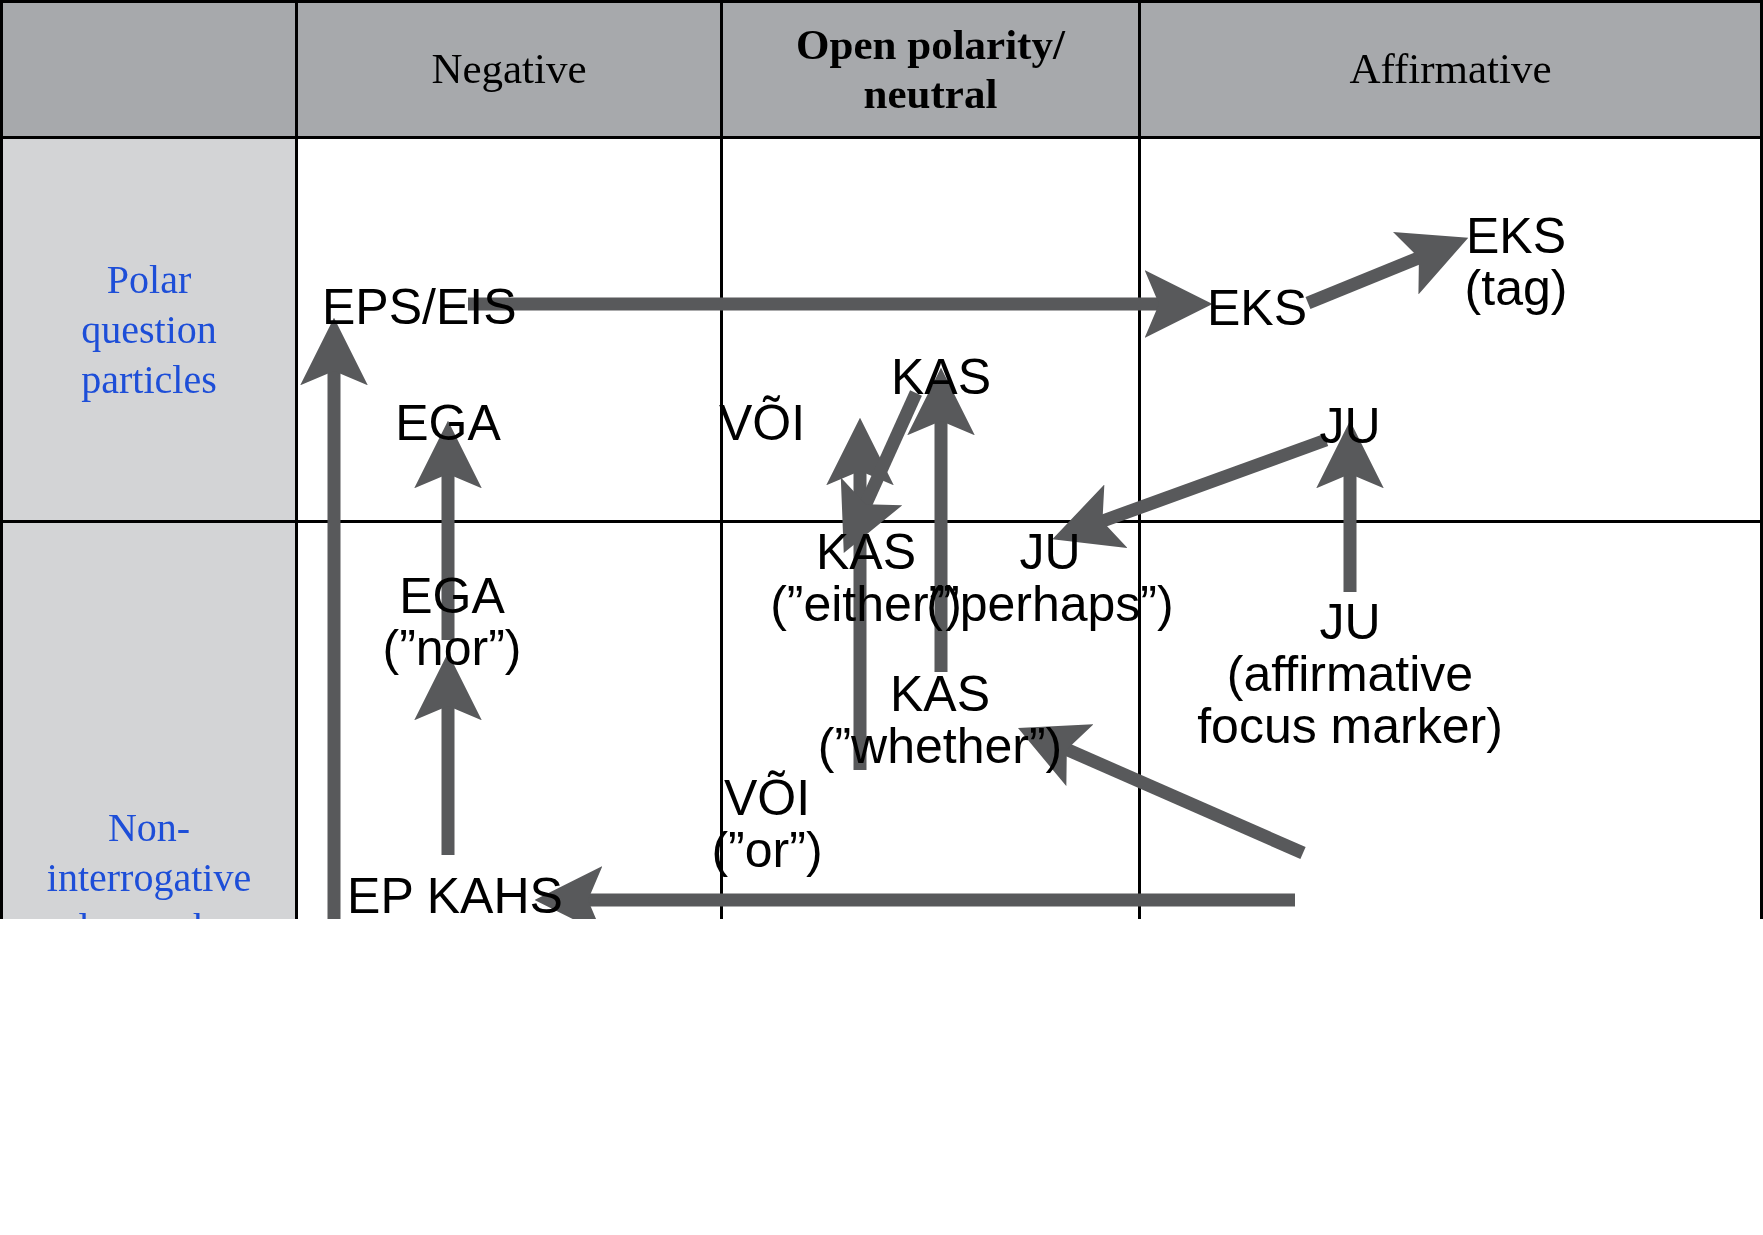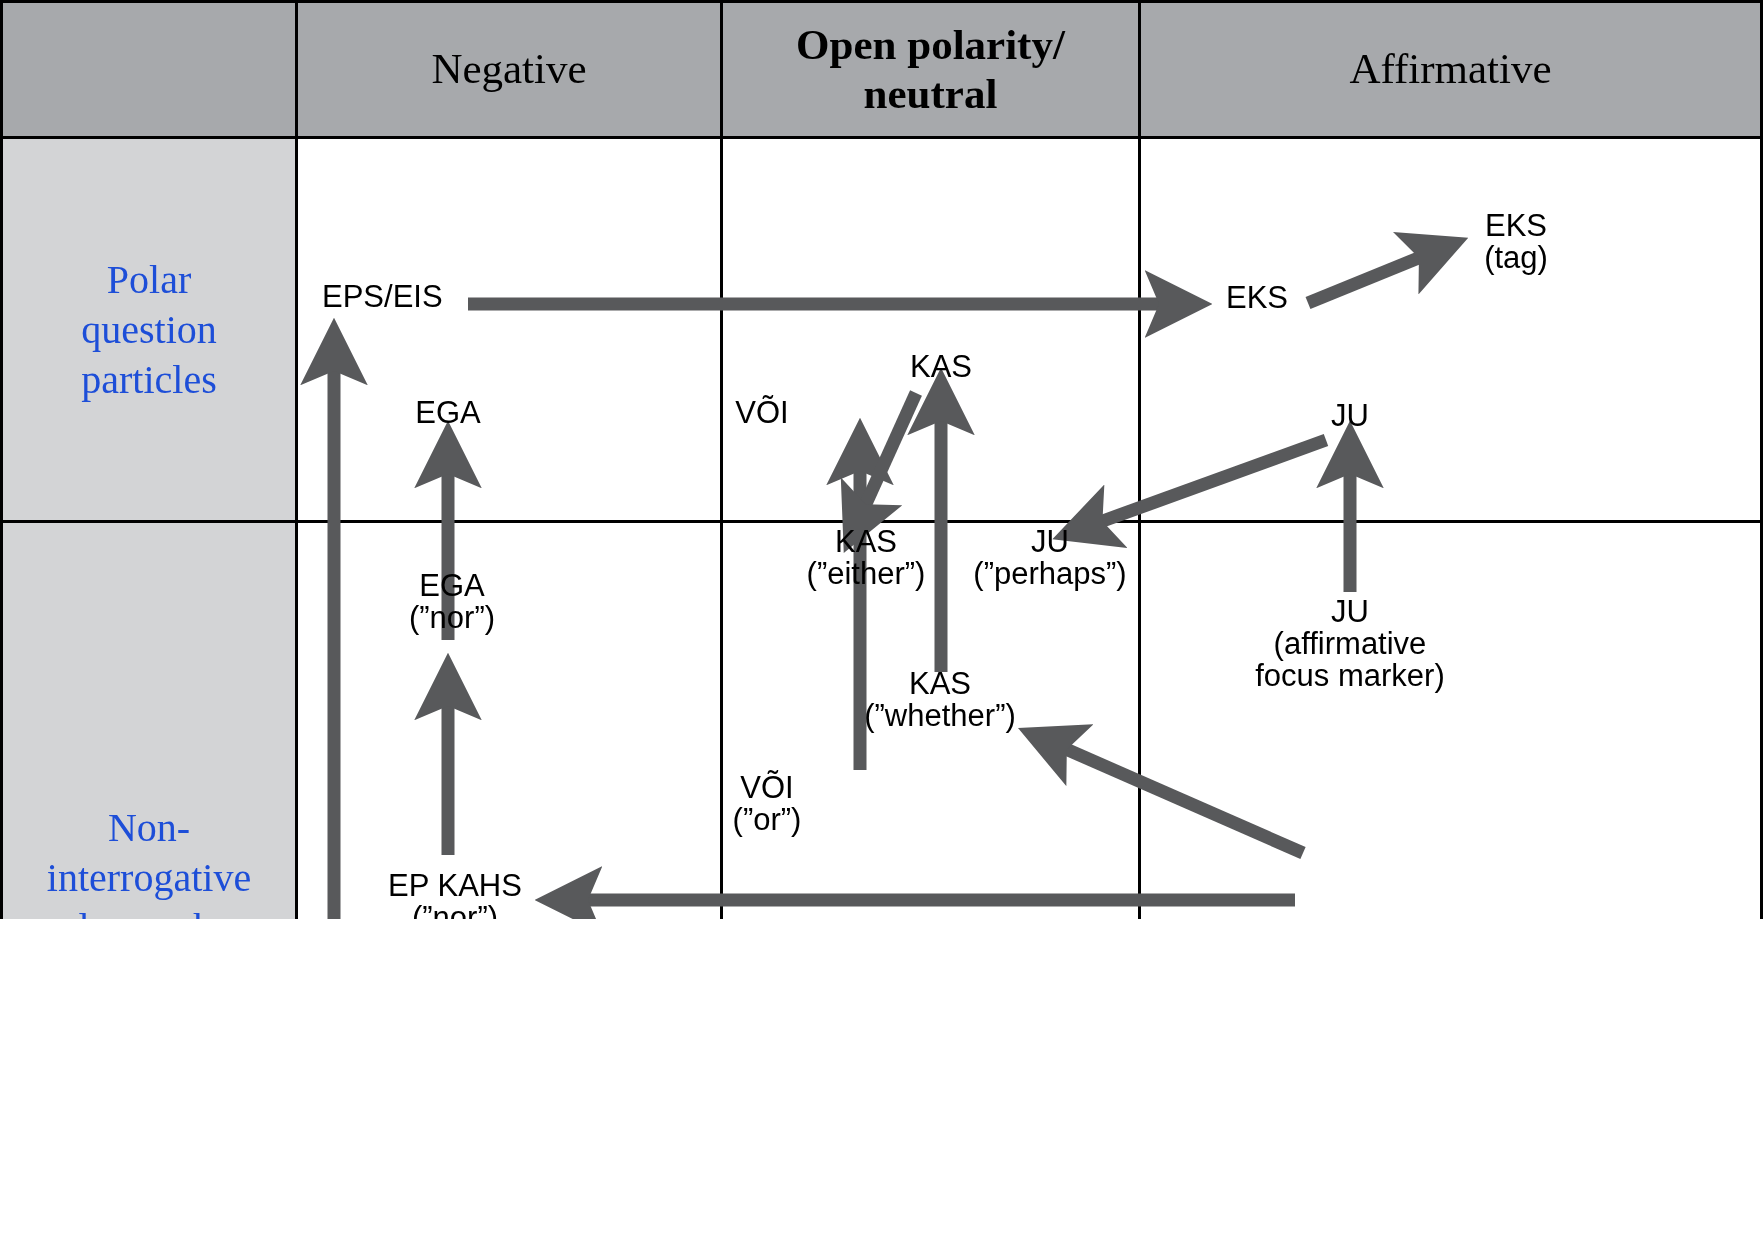--- a/index.html
+++ b/index.html
@@ -67,21 +67,21 @@
   .overlay {
     position: absolute;
     left: 0; top: 0;
     width: 1763px;
     height: 1235px;
     pointer-events: none;
   }
   .node {
     position: absolute;
     font-family: "Liberation Sans", sans-serif;
-    font-size: 31px;
+    font-size: 50px;
     color: #000000;
     line-height: 1.04;
     white-space: pre;
     pointer-events: auto;
   }
   .node.ctr { text-align: center; transform: translateX(-50%); }
   .node.lft { text-align: center; }
 
   svg.arrows {
     position: absolute;

